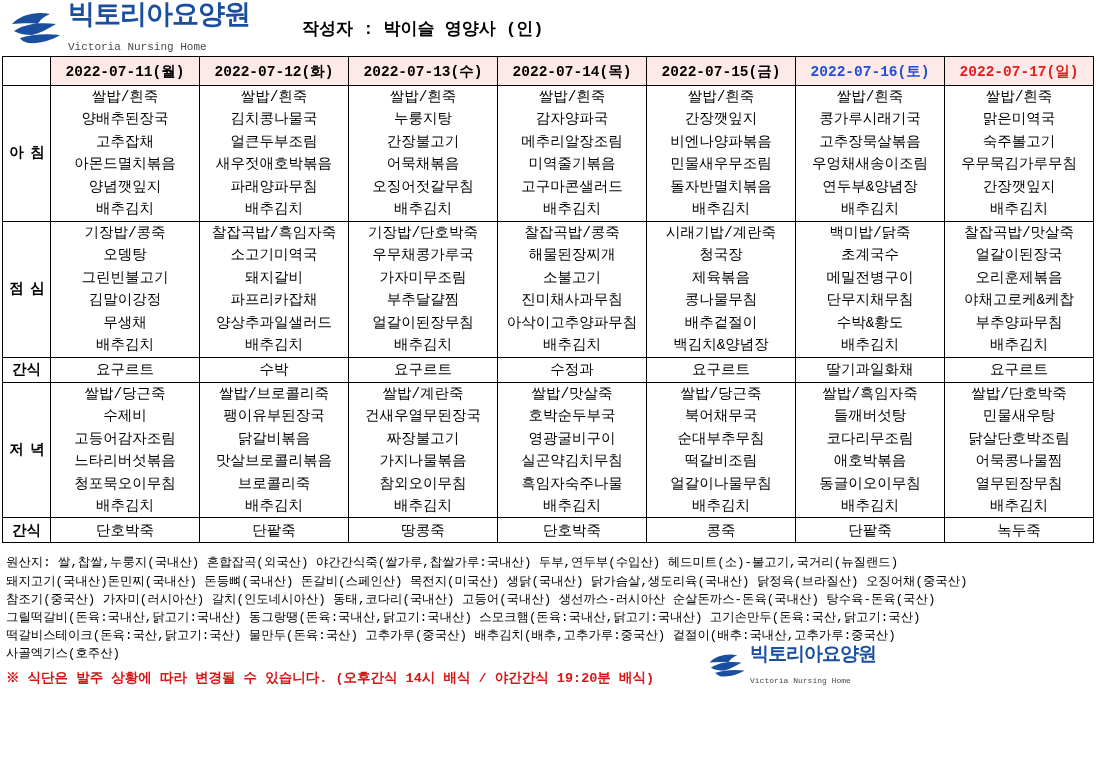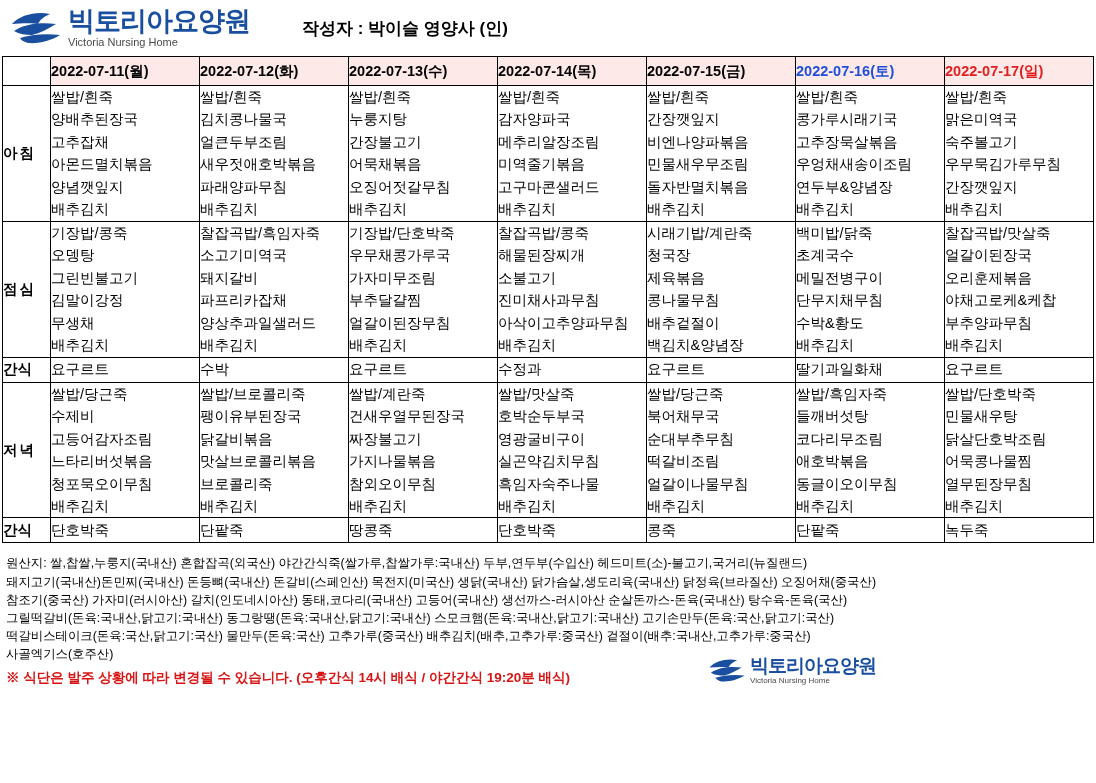--- a/index.html
+++ b/index.html
@@ -3,49 +3,50 @@
 <meta charset="utf-8">
 <style>
   html,body{margin:0;padding:0;}
   body{
     width:1096px;height:783px;
     background:#ffffff;
     font-family:"Liberation Sans", sans-serif;
     color:#000;
     overflow:hidden;
   }
-  .page{width:884px;height:783px;position:relative;box-sizing:border-box;padding:0 2px;}
+  .page{width:884px;height:783px;position:relative;box-sizing:border-box;padding:0 2px;font-family:Liberation Mono, monospace;}
 
   
   .topbar{
     display:flex;align-items:center;height:56px;
     border-bottom:0;
   }
   .logo-wrap{display:flex;align-items:center;width:300px;padding-left:8px;box-sizing:border-box;}
   .bird{width:52px;height:34px;position:relative;margin-right:6px;flex:none;}
   .bird svg{display:block;}
   .logo-text{line-height:1;}
   .logo-main{font-size:27px;font-weight:bold;color:#1a4fa0;letter-spacing:-1px;}
-  .logo-sub{font-size:11px;color:#4a4a4a;letter-spacing:0px;margin-top:2px;}
+  .logo-sub{font-size:11px;color:#4a4a4a;letter-spacing:0px;margin-top:12px;}
   .logo-row{display:flex;align-items:baseline;gap:6px;}
   .title{
     flex:1;text-align:center;font-size:31px;font-weight:bold;letter-spacing:10px;
   }
   .author{
     width:265px;text-align:left;font-size:17px;font-weight:bold;
   }
 
   
   table.menu{
     border-collapse:collapse;
     width:1092px;
     table-layout:fixed;
   }
   table.menu td,table.menu th{
     border:1px solid #000;
+    text-align:center;
     vertical-align:middle;
     font-size:14.5px;
     padding:0;
   }
   .col-label{width:48px;}
   .dcell{height:28px;font-size:19px;font-weight:bold;}
   .dhead{background:#fde9e7;}
   .dhead.sat{color:#1f4fd8;}
   .dhead.sun{color:#e02020;}
   .rowlabel{

